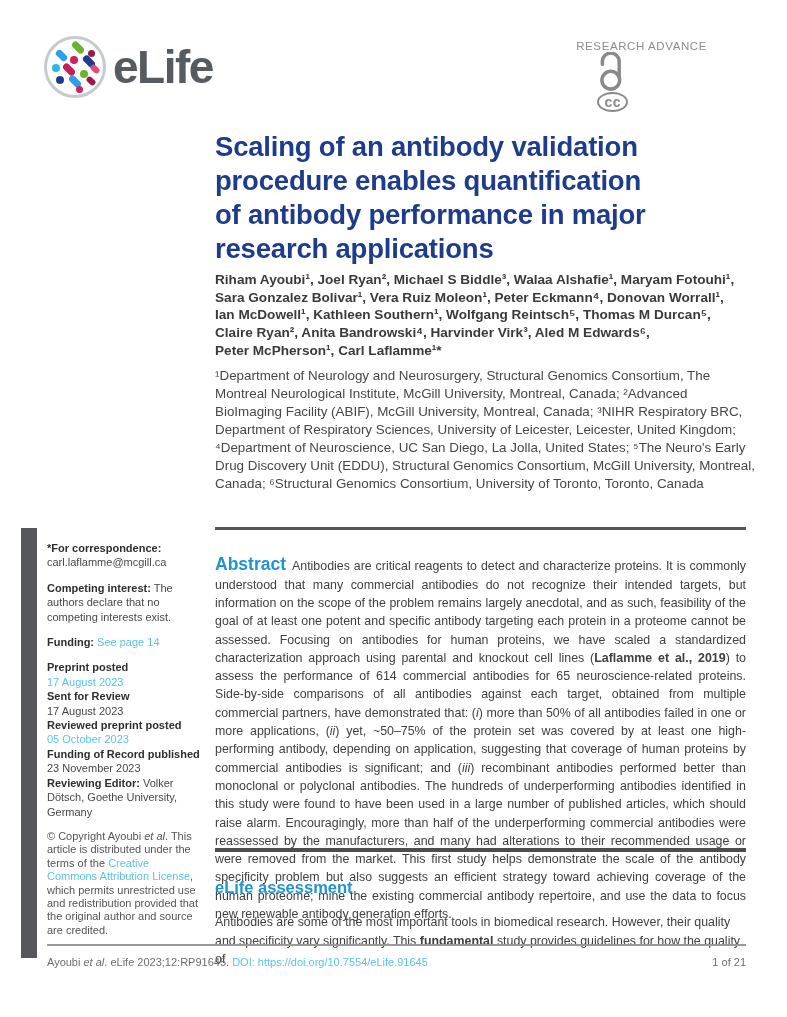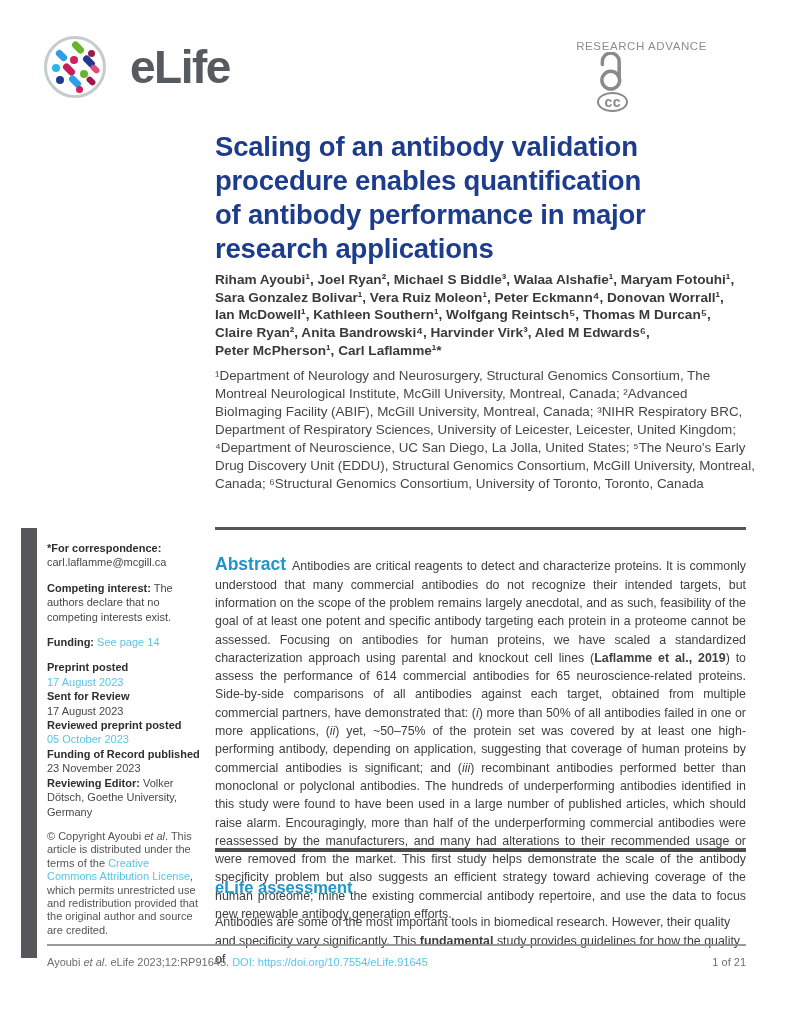--- a/index.html
+++ b/index.html
@@ -1,20 +1,20 @@
 <!DOCTYPE html>
 <html><head>
 <meta charset="utf-8">
 <style>
   html,body{margin:0;padding:0;background:#fff;}
   .page{position:relative;width:787px;height:1017px;background:#ffffff;overflow:hidden;
         font-family:"Liberation Sans","DejaVu Sans",sans-serif;color:#3f3f3f;}
 
   
-  .logo{position:absolute;left:44px;top:36px;display:flex;align-items:center;gap:24px;}
+  .logo{position:absolute;left:44px;top:36px;display:flex;align-items:center;gap:7px;}
   .logo-mark{width:62px;height:62px;border:3px solid #c6cbce;border-radius:50%;position:relative;background:#fff;box-sizing:border-box;}
   .logo-dot{position:absolute;}
   .logo-text{font-size:46px;font-weight:bold;color:#565b60;letter-spacing:-1.5px;line-height:62px;}
   .header-right{position:absolute;right:38px;top:40px;height:52px;display:flex;align-items:flex-start;flex-direction:column;}
   .kicker{font-size:11.5px;color:#8d8d8d;letter-spacing:.6px;margin-right:42px;}
   .vdiv{width:1px;height:50px;background:#9b9b9b;}
   .oa-icon{margin:0 21px;display:flex;align-items:center;}
   .cc-badge{margin-left:21px;width:31px;height:31px;border:2.5px solid #8a8a8a;border-radius:50%;
             color:#8a8a8a;font-weight:bold;font-size:14px;letter-spacing:.5px;
             display:flex;align-items:center;justify-content:center;box-sizing:border-box;}

